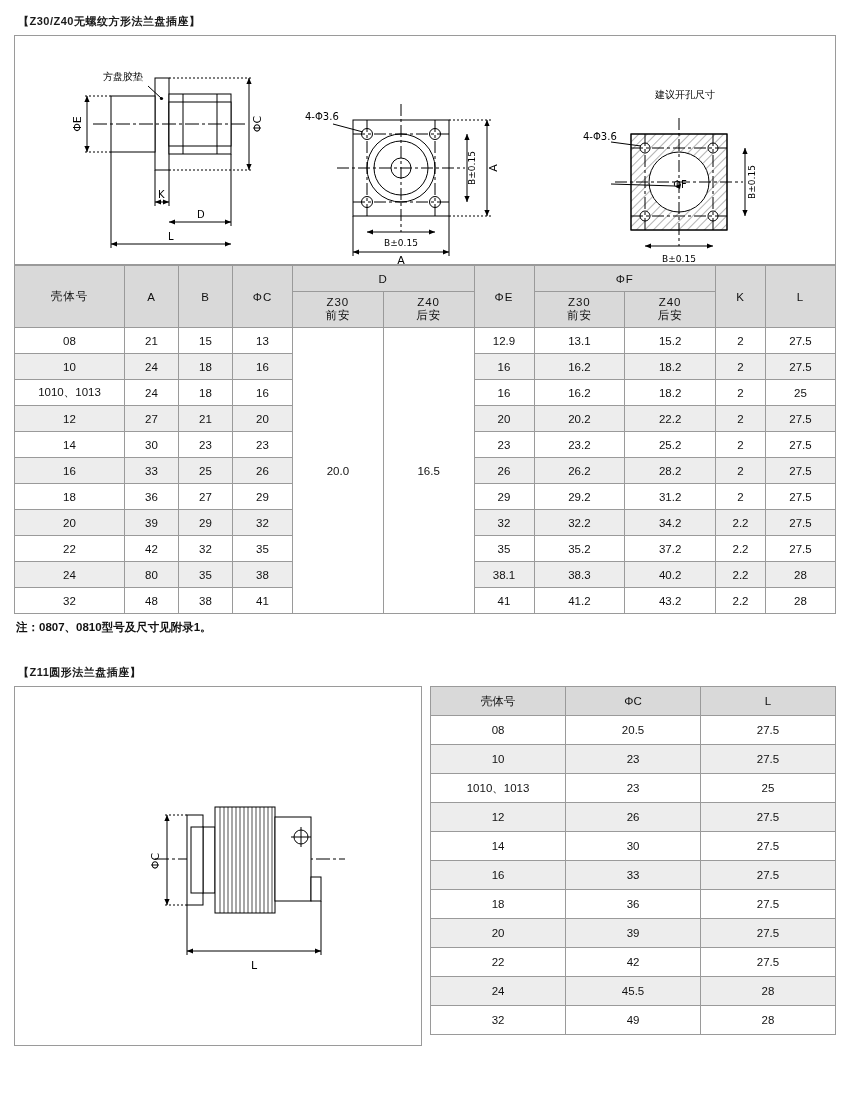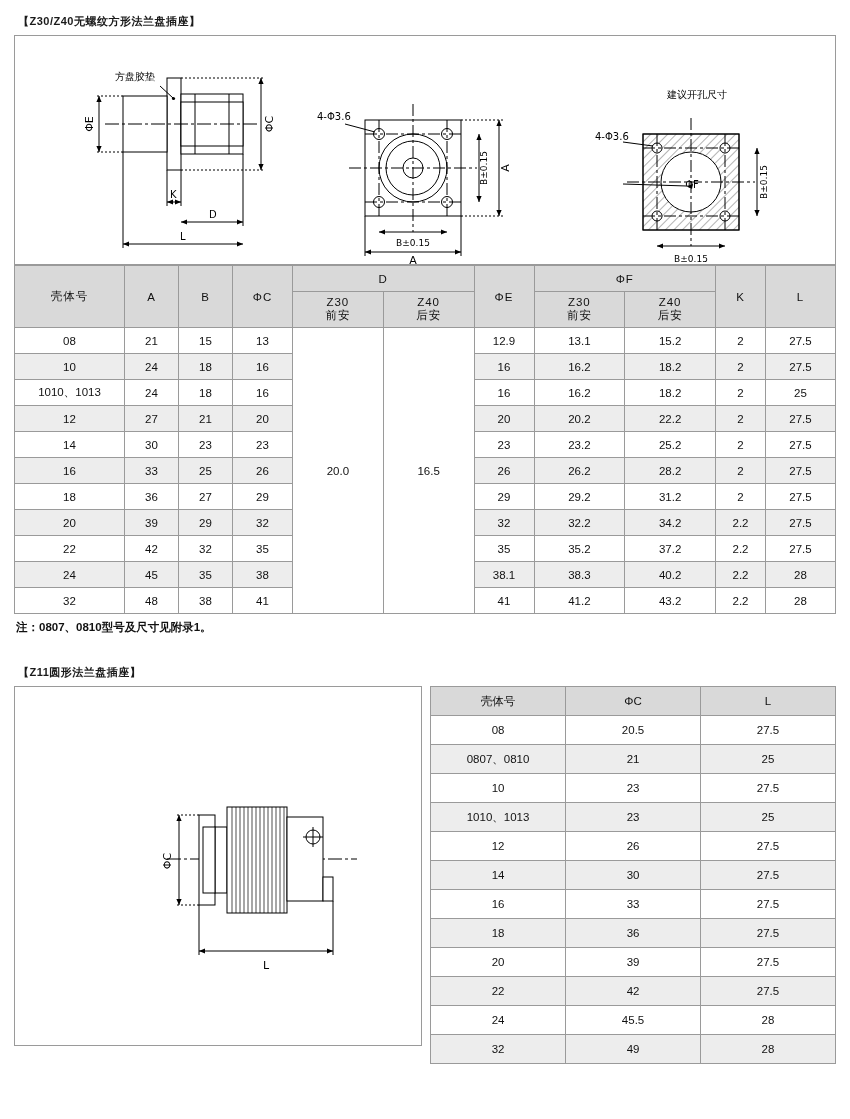--- a/index.html
+++ b/index.html
@@ -17,21 +17,20 @@
     font-weight: bold;
     color: #1a1a1a;
     margin: 14px 0 6px 4px;
     letter-spacing: 0.5px;
   }
 
   .figure-box {
     border: 1px solid #9a9a9a;
     background: #fff;
     position: relative;
-    padding-left: 12px;
   }
 
   
   table.dim {
     border-collapse: collapse;
     width: 100%;
     font-size: 11.5px;
   }
   table.dim th, table.dim td {
     border: 1px solid #9a9a9a;
@@ -353,21 +352,21 @@
         <td>32</td>
         <td>35</td>
         <td>35</td>
         <td>35.2</td>
         <td>37.2</td>
         <td>2.2</td>
         <td>27.5</td>
       </tr>
       <tr>
         <td>24</td>
-        <td>45</td>
+        <td>80</td>
         <td>35</td>
         <td>38</td>
         <td>38.1</td>
         <td>38.3</td>
         <td>40.2</td>
         <td>2.2</td>
         <td>28</td>
       </tr>
       <tr>
         <td>32</td>
@@ -451,25 +450,20 @@
             <th style="width:136px;">L</th>
           </tr>
         </thead>
         <tbody>
           <tr>
             <td>08</td>
             <td>20.5</td>
             <td>27.5</td>
           </tr>
           <tr>
-            <td>0807、0810</td>
-            <td>21</td>
-            <td>25</td>
-          </tr>
-          <tr>
             <td>10</td>
             <td>23</td>
             <td>27.5</td>
           </tr>
           <tr>
             <td>1010、1013</td>
             <td>23</td>
             <td>25</td>
           </tr>
           <tr>

